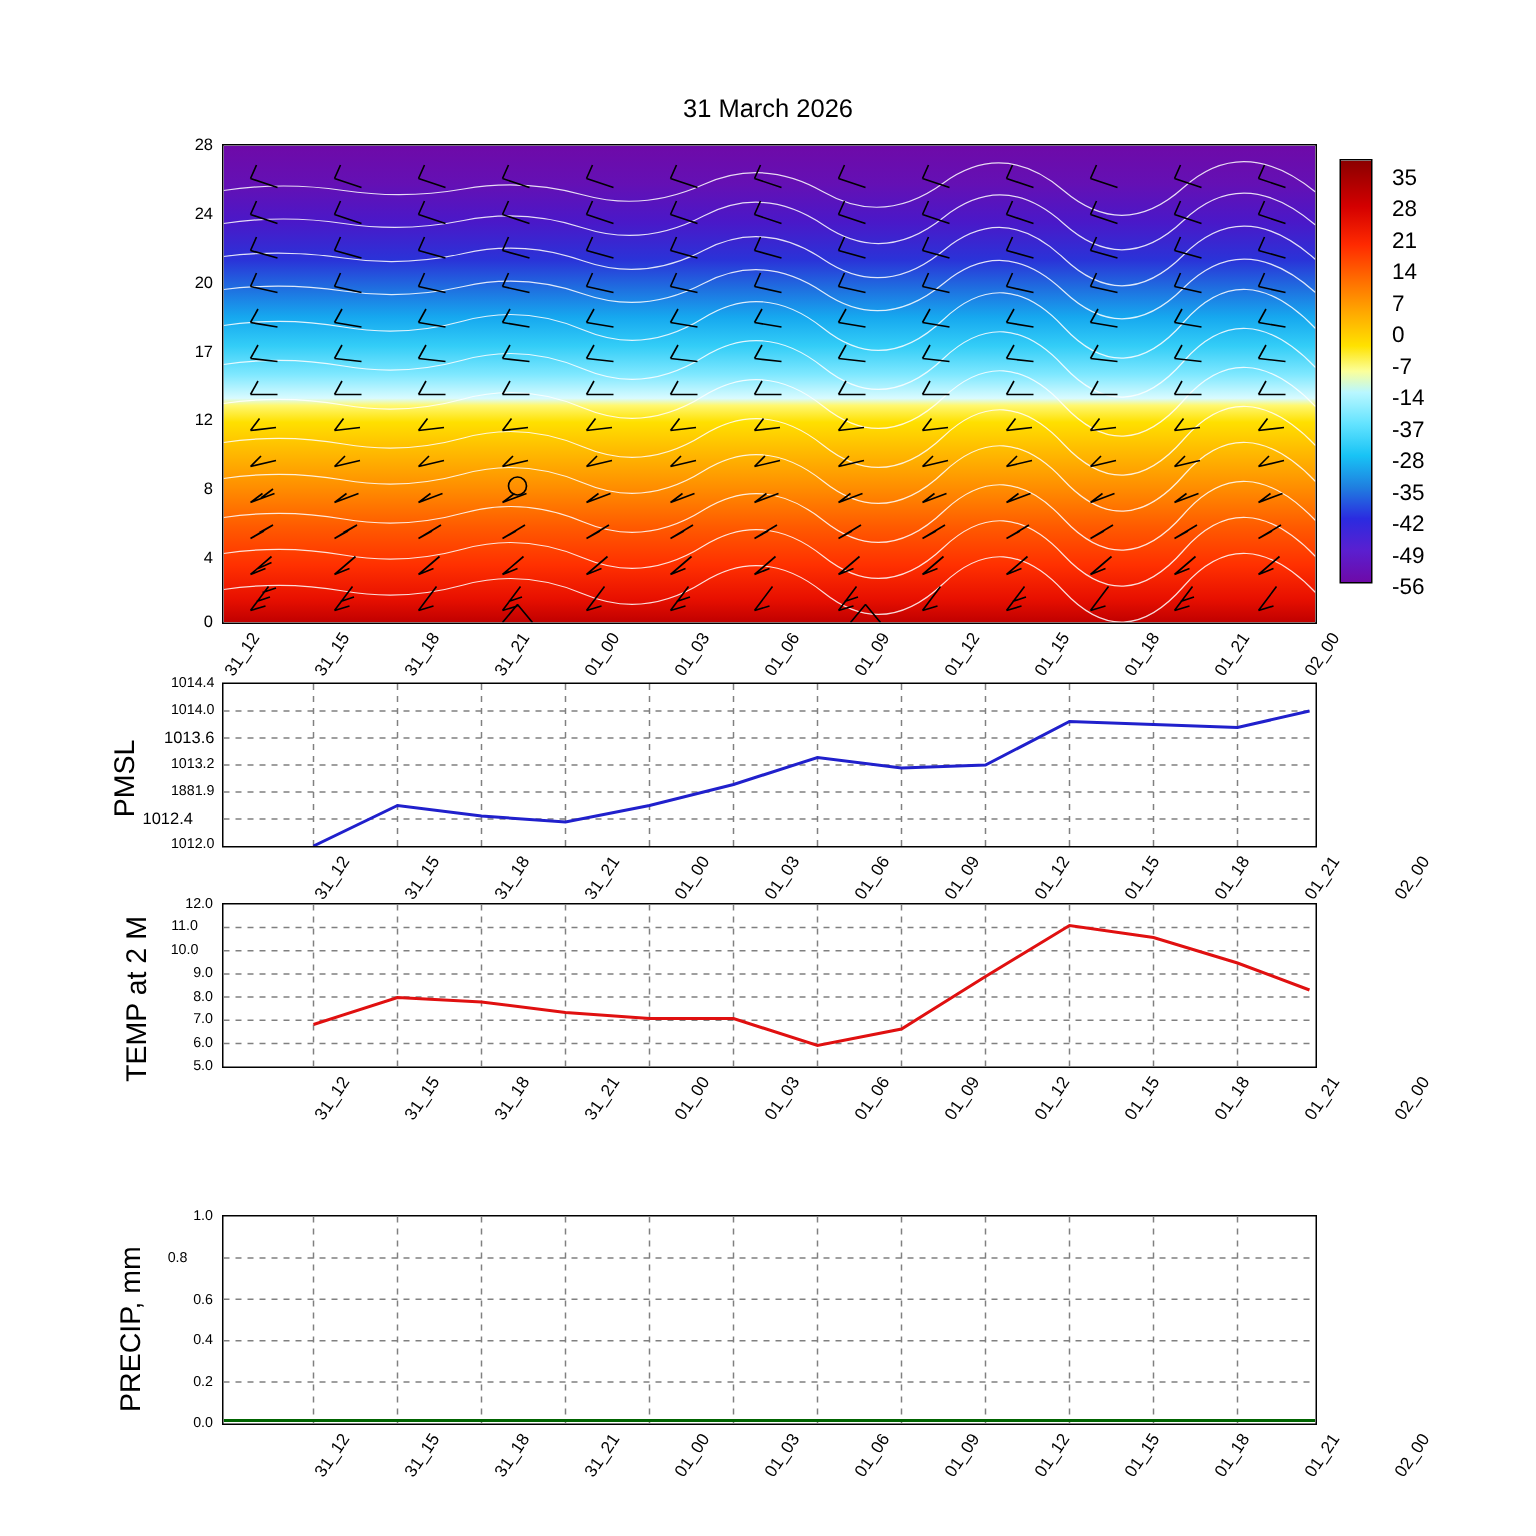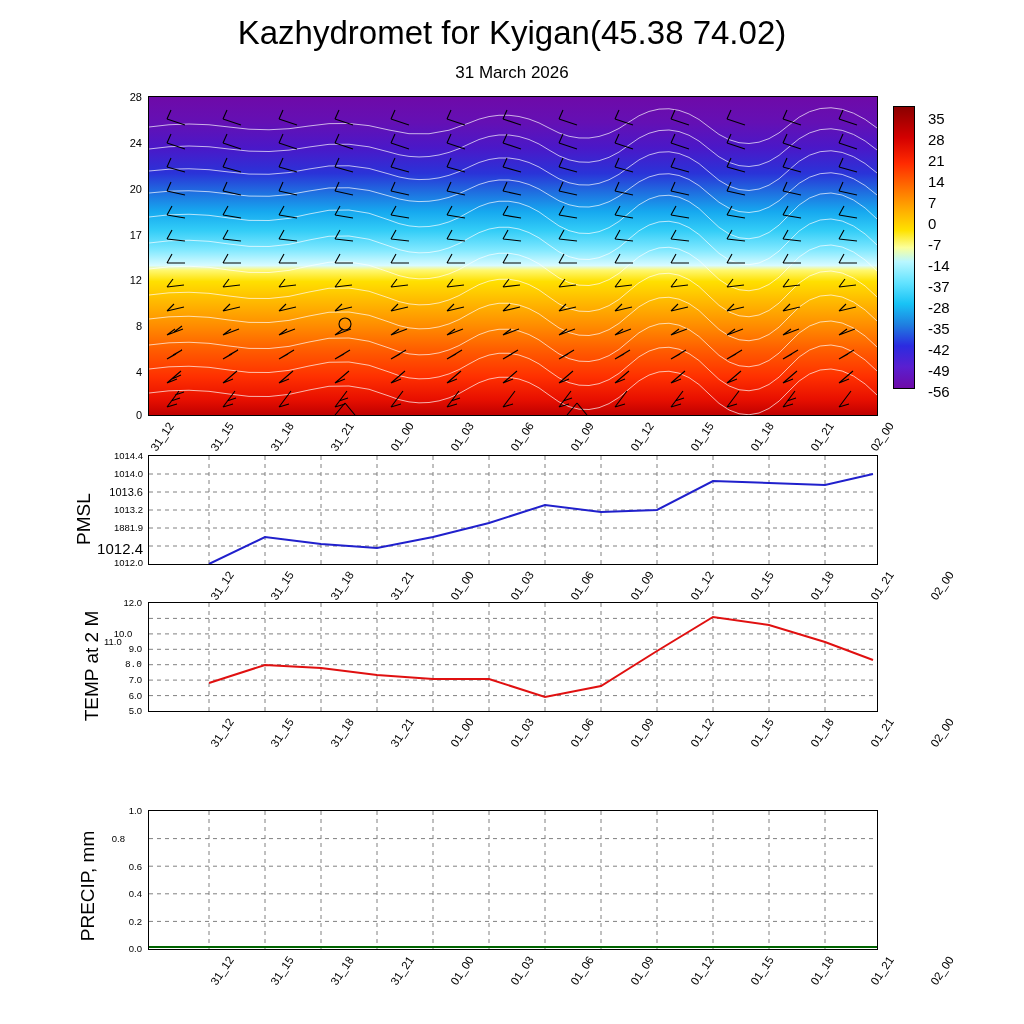--- a/index.html
+++ b/index.html
@@ -79,21 +79,20 @@
     position: absolute;
     left: 0;
     white-space: nowrap;
   }
 </style>
 </head>
 <body>
 
 <div class="page">
 
-  <div class="main-title">Kazhydromet for Kyigan(45.38 74.02)</div>
   <div class="sub-title">31 March 2026</div>
 
   <div class="frame" style="left:148px; top:96px; width:730px; height:320px;">
     <svg width="728" height="318" viewBox="0 0 728 318">
       <defs>
         <linearGradient id="tempgrad" x1="0" y1="1" x2="0" y2="0">
           <stop offset="0.00" stop-color="#c00000"></stop>
           <stop offset="0.05" stop-color="#e81000"></stop>
           <stop offset="0.12" stop-color="#ff3000"></stop>
           <stop offset="0.20" stop-color="#ff5a00"></stop>
@@ -423,21 +422,21 @@
       </g>
       <polyline fill="none" stroke="#2020cc" stroke-width="2" points="60,108 116,81 172,88 228,92 284,81 340,67 396,49 452,56 508,54 564,25 620,27 676,29 724,18"></polyline>
     </svg>
   </div>
   <div>
     <div class="ticklabel" style="left:95px; top:450px; width:48px; text-align:right; font-size:9.5px;">1014.4</div>
     <div class="ticklabel" style="left:95px; top:468px; width:48px; text-align:right; font-size:9.5px;">1014.0</div>
     <div class="ticklabel" style="left:95px; top:486px; width:48px; text-align:right; font-size:11px;">1013.6</div>
     <div class="ticklabel" style="left:95px; top:504px; width:48px; text-align:right; font-size:9.5px;">1013.2</div>
     <div class="ticklabel" style="left:95px; top:522px; width:48px; text-align:right; font-size:9.5px;">1881.9</div>
-    <div class="ticklabel" style="left:95px; top:540px; width:48px; text-align:right; font-size:15px;">1012.4</div>
+    <div class="ticklabel" style="left:95px; top:540px; width:48px; text-align:left; font-size:11px;">1012.4</div>
     <div class="ticklabel" style="left:95px; top:557px; width:48px; text-align:right; font-size:9.5px;">1012.0</div>
   </div>
   <div>
     <div class="xlab" style="left:176px; top:569px; width:50px;">31_12</div>
     <div class="xlab" style="left:236px; top:569px; width:50px;">31_15</div>
     <div class="xlab" style="left:296px; top:569px; width:50px;">31_18</div>
     <div class="xlab" style="left:356px; top:569px; width:50px;">31_21</div>
     <div class="xlab" style="left:416px; top:569px; width:50px;">01_00</div>
     <div class="xlab" style="left:476px; top:569px; width:50px;">01_03</div>
     <div class="xlab" style="left:536px; top:569px; width:50px;">01_06</div>
@@ -470,24 +469,24 @@
         <line class="gridline" x1="508" y1="0" x2="508" y2="108"></line>
         <line class="gridline" x1="564" y1="0" x2="564" y2="108"></line>
         <line class="gridline" x1="620" y1="0" x2="620" y2="108"></line>
         <line class="gridline" x1="676" y1="0" x2="676" y2="108"></line>
       </g>
       <polyline fill="none" stroke="#e01010" stroke-width="2" points="60,80 116,62 172,65 228,72 284,76 340,76 396,94 452,83 508,48 564,14 620,22 676,39 724,57"></polyline>
     </svg>
   </div>
   <div>
     <div class="ticklabel" style="left:104px; top:597px; width:38px; text-align:right; font-size:9.5px;">12.0</div>
-    <div class="ticklabel" style="left:104px; top:636px; width:38px; text-align:left; font-size:9.5px;">11.0</div>
+    <div class="ticklabel" style="left:104px; top:612px; width:38px; text-align:center; font-size:9.5px;">11.0</div>
     <div class="ticklabel" style="left:104px; top:628px; width:38px; text-align:center; font-size:9.5px;">10.0</div>
     <div class="ticklabel" style="left:104px; top:643px; width:38px; text-align:right; font-size:9.5px;">9.0</div>
-    <div class="ticklabel" style="left:104px; top:659px; width:38px; text-align:right; font-size:9.5px;font-family:Liberation Mono, monospace;">8.0</div>
+    <div class="ticklabel" style="left:104px; top:659px; width:38px; text-align:right; font-size:9.5px;">8.0</div>
     <div class="ticklabel" style="left:104px; top:674px; width:38px; text-align:right; font-size:9.5px;">7.0</div>
     <div class="ticklabel" style="left:104px; top:690px; width:38px; text-align:right; font-size:9.5px;">6.0</div>
     <div class="ticklabel" style="left:104px; top:705px; width:38px; text-align:right; font-size:9.5px;">5.0</div>
   </div>
   <div>
     <div class="xlab" style="left:176px; top:716px; width:50px;">31_12</div>
     <div class="xlab" style="left:236px; top:716px; width:50px;">31_15</div>
     <div class="xlab" style="left:296px; top:716px; width:50px;">31_18</div>
     <div class="xlab" style="left:356px; top:716px; width:50px;">31_21</div>
     <div class="xlab" style="left:416px; top:716px; width:50px;">01_00</div>

